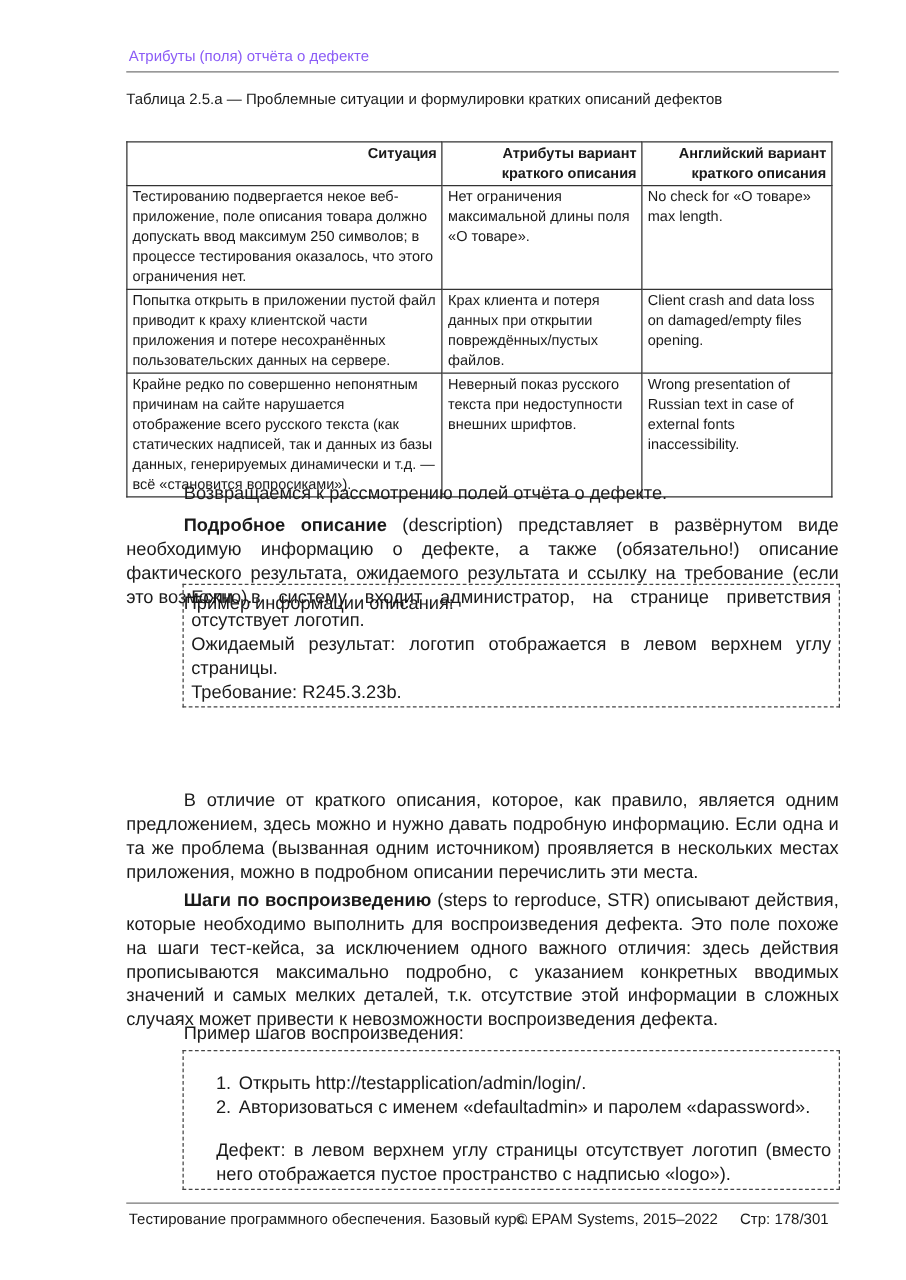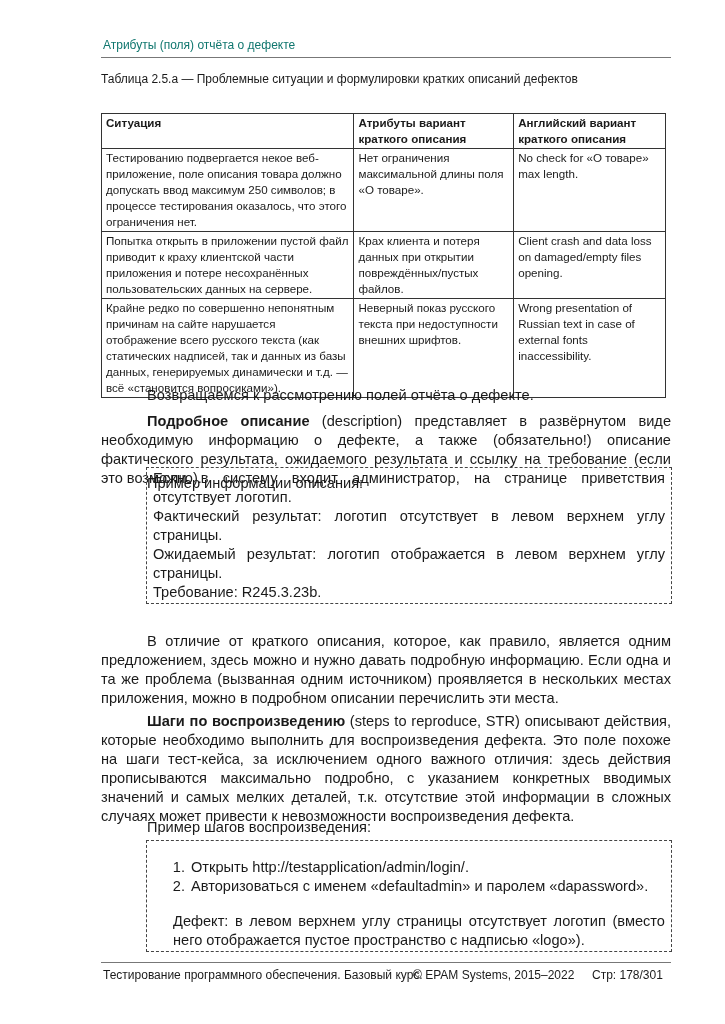--- a/index.html
+++ b/index.html
@@ -2,38 +2,38 @@
 <html><head>
   <meta charset="utf-8">
   <style>
     html, body { margin: 0; padding: 0; background: #ffffff; }
     body {
       width: 725px; height: 1024px; position: relative; overflow: hidden;
       font-family: "Liberation Sans", sans-serif; color: #1a1a1a;
     }
     .running-head {
       position: absolute; left: 103px; top: 38px;
-      font-size: 12px; color: #0f766e;
+      font-size: 12px; color: #8b5cf6;
     }
     .head-rule {
       position: absolute; left: 101px; top: 57px; width: 570px; height: 1px;
       background: #777;
     }
     .caption {
       position: absolute; left: 101px; top: 70px; width: 570px;
       font-size: 12px; line-height: 19px; text-align: justify;
     }
     table.defects {
       position: absolute; left: 101px; top: 113px; width: 565px;
       border-collapse: collapse; font-size: 11.6px; line-height: 16px;
     }
     table.defects th, table.defects td {
       border: 1px solid #333; vertical-align: top; padding: 1px 4px 1px 4px;
     }
-    table.defects th { font-weight: bold; text-align: left; padding-top: 1px; }
+    table.defects th { font-weight: bold; text-align: right; padding-top: 1px; }
     table.defects col.c1 { width: 253px; }
     table.defects col.c2 { width: 160px; }
     table.defects col.c3 { width: 152px; }
     .para {
       position: absolute; left: 101px; width: 570px;
       font-size: 14.6px; line-height: 19px; text-align: justify;
     }
     .indent { text-indent: 46px; }
     .para b { font-weight: bold; }
     .example-box {
@@ -94,21 +94,20 @@
 </table>
 
 <div class="para indent" style="top:386px;">Возвращаемся к рассмотрению полей отчёта о дефекте.</div>
 
 <div class="para indent" style="top:412px;"><b>Подробное описание</b><span> (description) представляет в развёрнутом виде необходимую информацию о дефекте, а также (обязательно!) описание фактического результата, ожидаемого результата и ссылку на требование (если это возможно).</span></div>
 
 <div class="para indent" style="top:474px;">Пример информации описания:</div>
 
 <div class="example-box" style="top:467px;">
   <p>Если в систему входит администратор, на странице приветствия отсутствует логотип.</p>
-  <p>Фактический результат: логотип отсутствует в левом верхнем углу страницы.</p>
   <p>Ожидаемый результат: логотип отображается в левом верхнем углу страницы.</p>
   <p>Требование: R245.3.23b.</p>
 </div>
 
 <div class="para indent" style="top:632px;">В отличие от краткого описания, которое, как правило, является одним предложением, здесь можно и нужно давать подробную информацию. Если одна и та же проблема (вызванная одним источником) проявляется в нескольких местах приложения, можно в подробном описании перечислить эти места.</div>
 
 <div class="para indent" style="top:712px;"><b>Шаги по воспроизведению</b><span> (steps to reproduce, STR) описывают действия, которые необходимо выполнить для воспроизведения дефекта. Это поле похоже на шаги тест-кейса, за исключением одного важного отличия: здесь действия прописываются максимально подробно, с указанием конкретных вводимых значений и самых мелких деталей, т.к. отсутствие этой информации в сложных случаях может привести к невозможности воспроизведения дефекта.</span></div>
 
 <div class="para indent" style="top:818px;">Пример шагов воспроизведения:</div>
 

